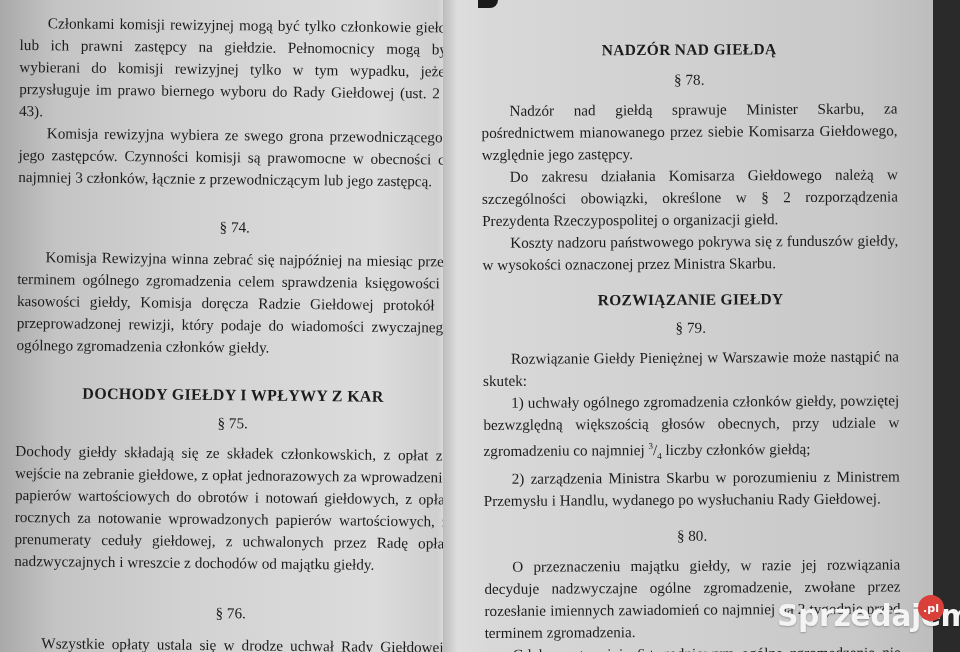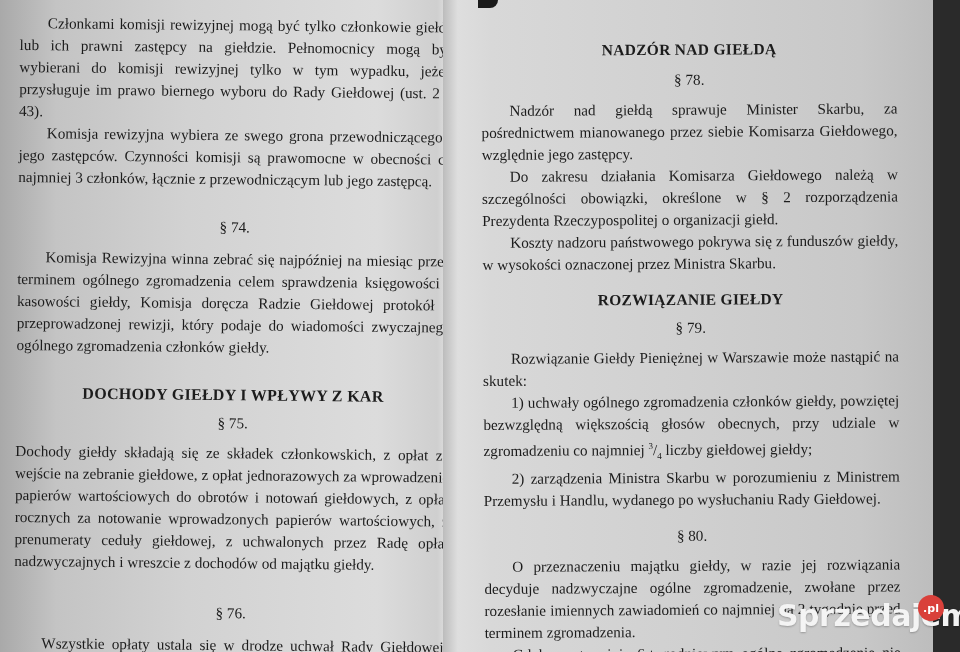--- a/index.html
+++ b/index.html
@@ -73,21 +73,21 @@
   <div class="content right-content">
     <div class="heading" style="margin-top:0">NADZÓR NAD GIEŁDĄ</div>
     <div class="para-sign" style="margin-top:8px;margin-bottom:8px">§ 78.</div>
     <p class="indent">Nadzór nad giełdą sprawuje Minister Skarbu, za pośrednictwem mianowanego przez siebie Komisarza Giełdowego, względnie jego zastępcy.</p>
     <p class="indent">Do zakresu działania Komisarza Giełdowego należą w szczególności obowiązki, określone w § 2 rozporządzenia Prezydenta Rzeczypospolitej o organizacji giełd.</p>
     <p class="indent">Koszty nadzoru państwowego pokrywa się z funduszów giełdy, w wysokości oznaczonej przez Ministra Skarbu.</p>
 
     <div class="heading" style="margin-top:14px">ROZWIĄZANIE GIEŁDY</div>
     <div class="para-sign" style="margin-top:6px;margin-bottom:8px">§ 79.</div>
     <p class="indent">Rozwiązanie Giełdy Pieniężnej w Warszawie może nastąpić na skutek:</p>
-    <p class="list-item"><span>1) uchwały ogólnego zgromadzenia członków giełdy, powziętej bezwzględną większością głosów obecnych, przy udziale w zgromadzeniu co najmniej </span><sup>3</sup>/<sub>4</sub><span> liczby giełdowej giełdy;</span></p>
+    <p class="list-item"><span>1) uchwały ogólnego zgromadzenia członków giełdy, powziętej bezwzględną większością głosów obecnych, przy udziale w zgromadzeniu co najmniej </span><sup>3</sup>/<sub>4</sub><span> liczby członków giełdą;</span></p>
     <p class="list-item">2) zarządzenia Ministra Skarbu w porozumieniu z Ministrem Przemysłu i Handlu, wydanego po wysłuchaniu Rady Giełdowej.</p>
 
     <div class="para-sign" style="margin-top:14px;margin-bottom:8px">§ 80.</div>
     <p class="indent">O przeznaczeniu majątku giełdy, w razie jej rozwiązania decyduje nadzwyczajne ogólne zgromadzenie, zwołane przez rozesłanie imiennych zawiadomień co najmniej na 2 tygodnie przed terminem zgromadzenia.</p>
     <p class="indent">Gdyby w terminie 6-tygodniowym ogólne zgromadzenie nie powzięło uchwały w przedmiocie majątku giełdy, to o przeznaczeniu jego decyduje Minister Skarbu w porozumieniu z Ministrem Przemysłu i Handlu.</p>
   </div>
 </div>
 
 <div class="gutter-shadow"></div>
 

